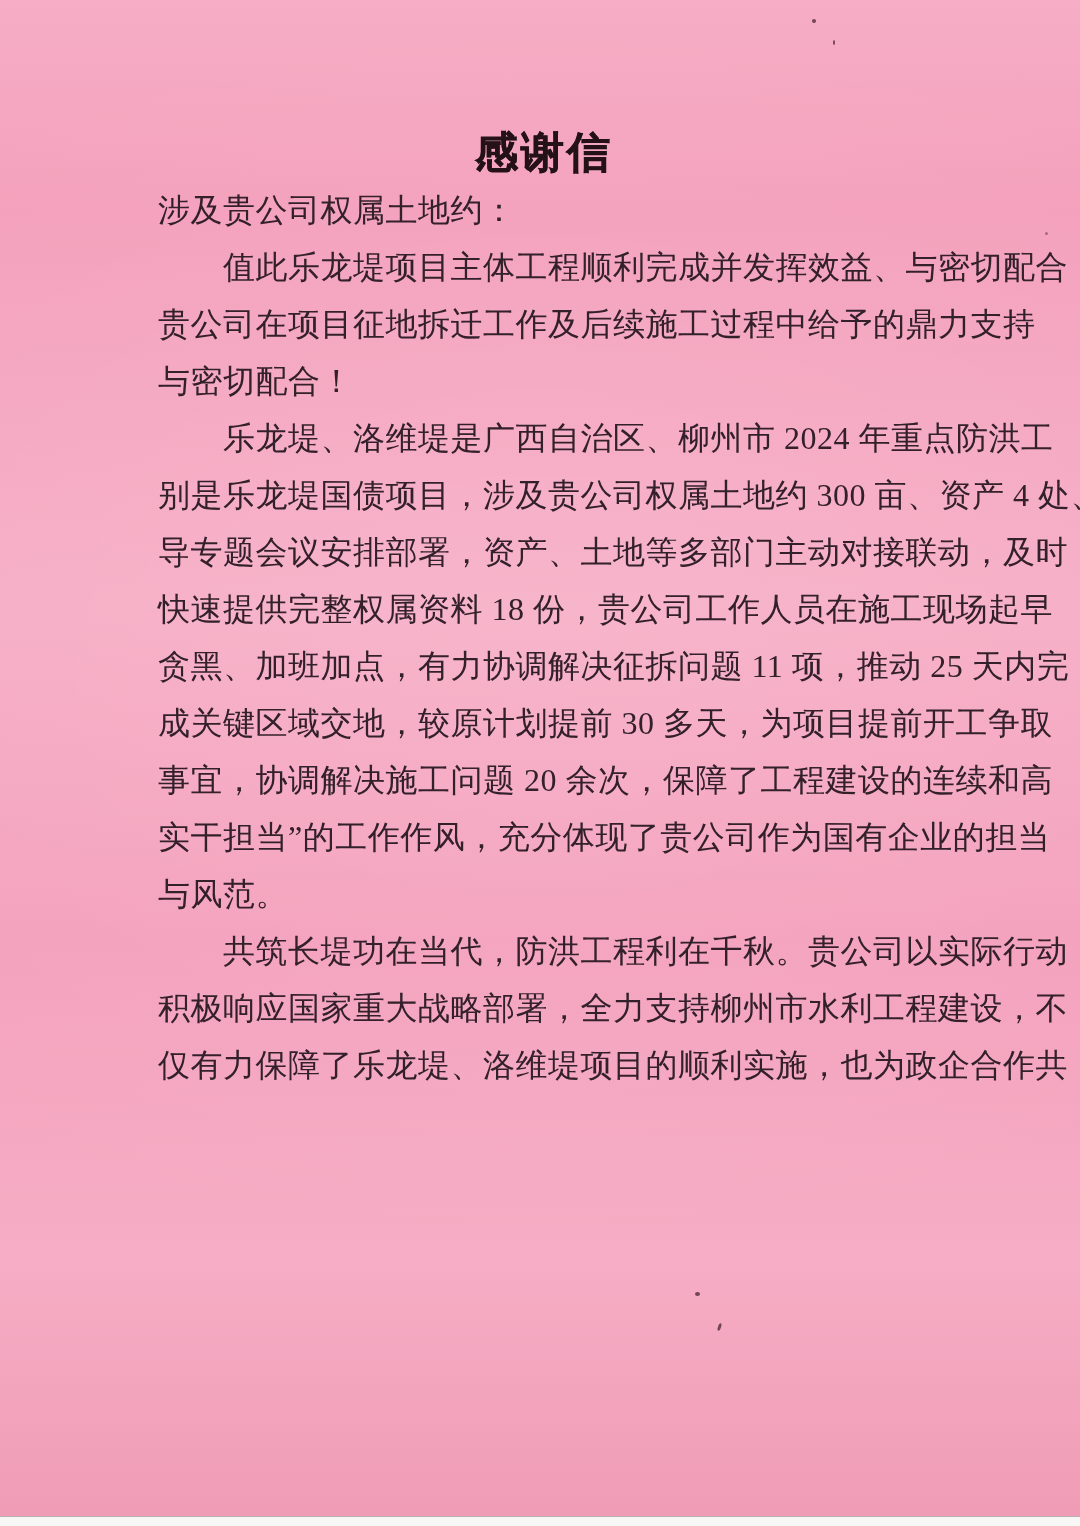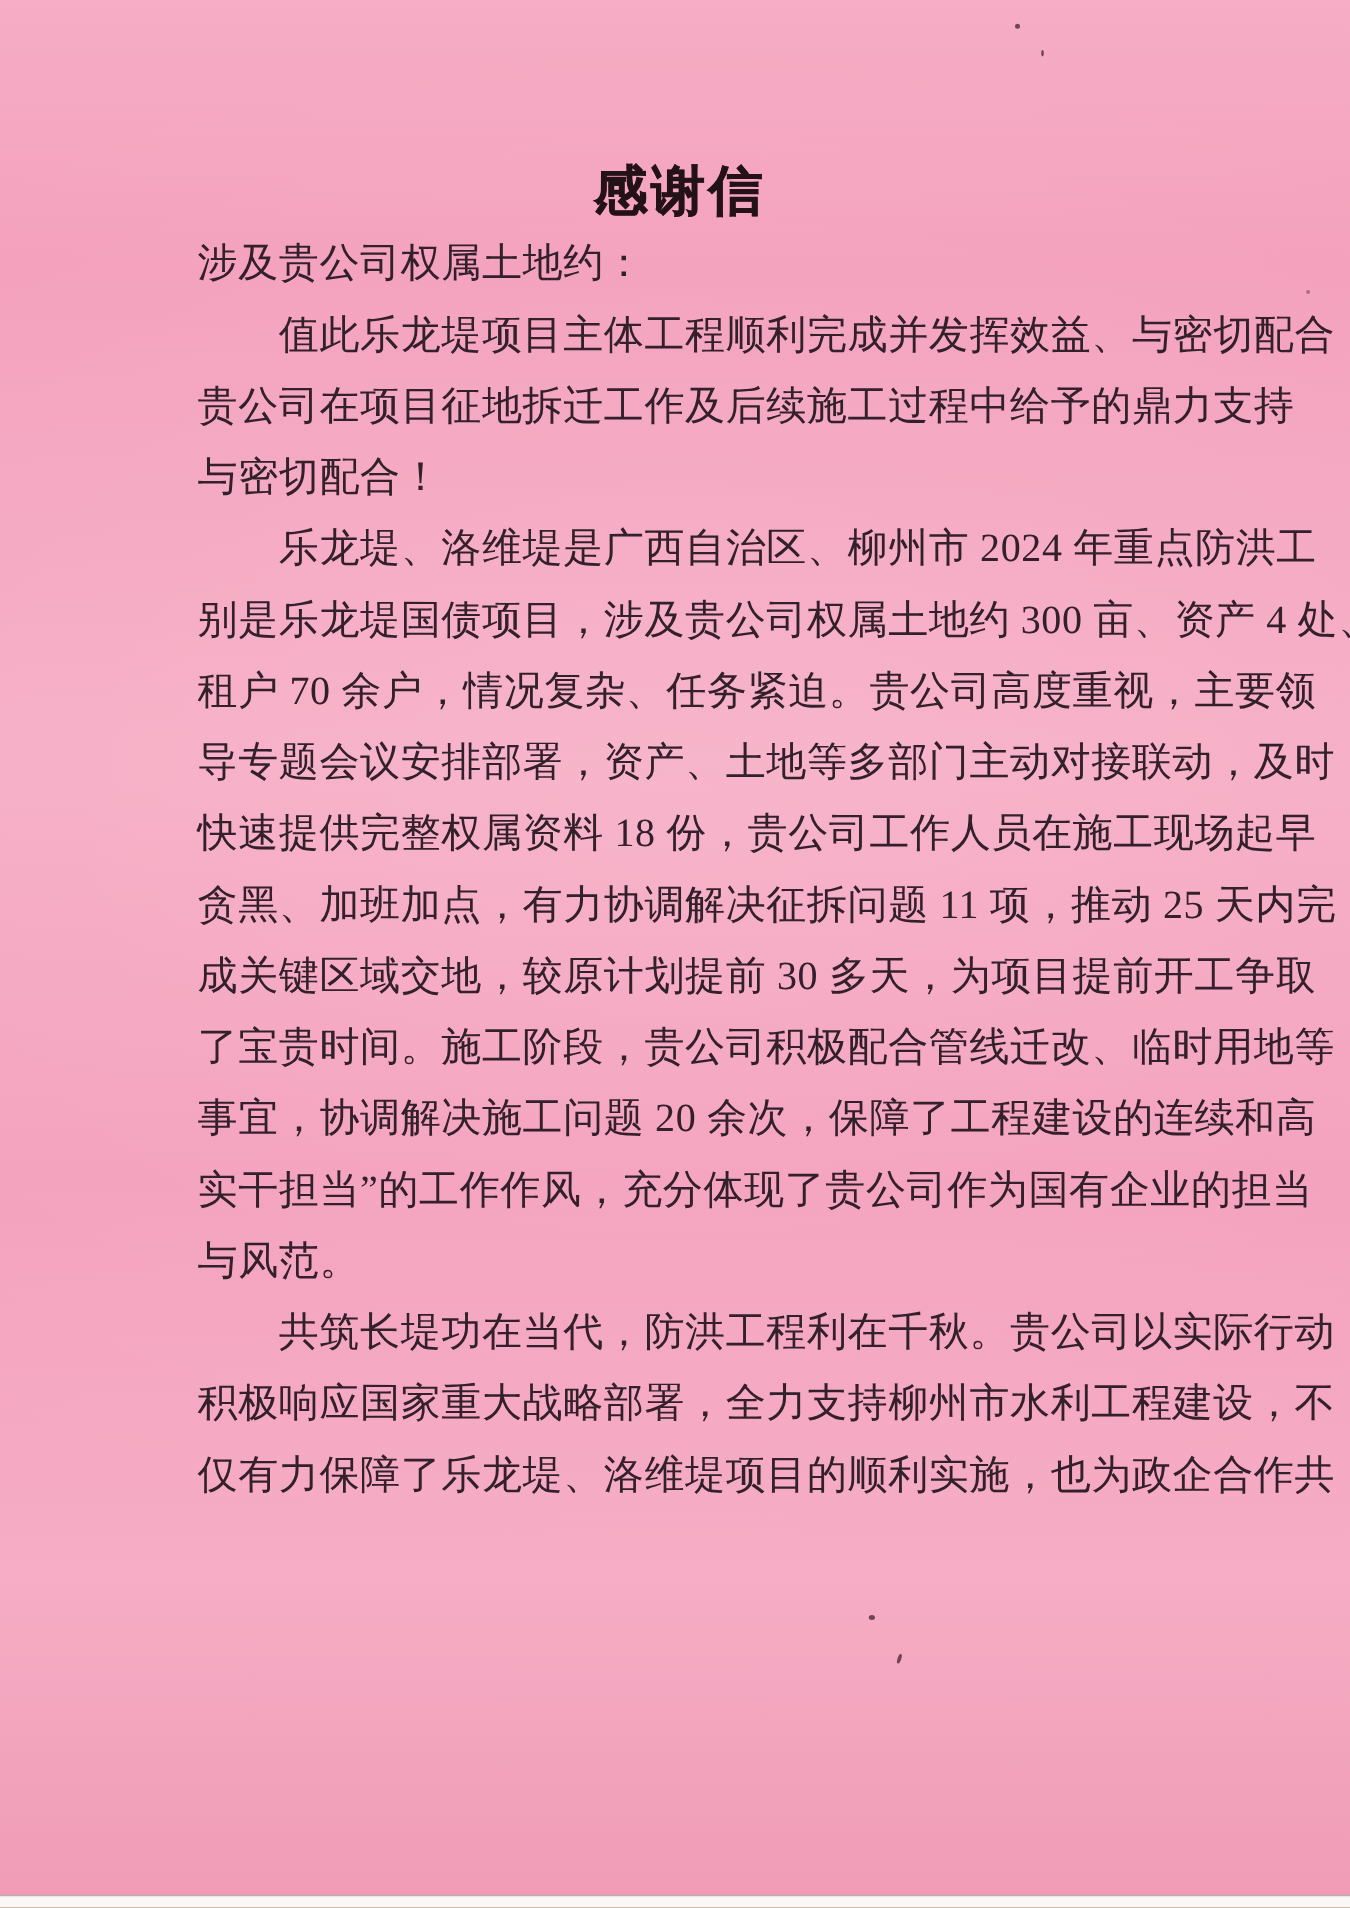--- a/index.html
+++ b/index.html
@@ -6,21 +6,21 @@
     margin: 0;
     padding: 0;
     background: #e9e9e7;
   }
   #page {
     position: relative;
     width: 1080px;
     height: 1526px;
     overflow: hidden;
     font-family: "Liberation Serif", "DejaVu Serif", serif;
-    background: #a16207;
+    background: #ef4444;
   }
   
   #paper {
     position: absolute;
     left: 0; top: 0;
     width: 1080px;
     height: 1516px;
     background:
       radial-gradient(ellipse 1400px 900px at 50% 42%, rgba(255,255,255,0.10), rgba(255,255,255,0) 70%),
       linear-gradient(180deg,
@@ -96,26 +96,24 @@
     <div class="line line-end">涉及贵公司权属土地约：</div>
     <div id="paragraphs">
         <div>
           <div class="line">　　值此乐龙堤项目主体工程顺利完成并发挥效益、与密切配合</div>
           <div class="line">贵公司在项目征地拆迁工作及后续施工过程中给予的鼎力支持</div>
           <div class="line line-end">与密切配合！</div>
         </div>
         <div>
           <div class="line">　　乐龙堤、洛维堤是广西自治区、柳州市 2024 年重点防洪工</div>
           <div class="line">别是乐龙堤国债项目，涉及贵公司权属土地约 300 亩、资产 4 处、</div>
-          <div class="line">租户 70 余户，情况复杂、任务紧迫。贵公司高度重视，主要领</div>
           <div class="line">导专题会议安排部署，资产、土地等多部门主动对接联动，及时</div>
           <div class="line">快速提供完整权属资料 18 份，贵公司工作人员在施工现场起早</div>
           <div class="line">贪黑、加班加点，有力协调解决征拆问题 11 项，推动 25 天内完</div>
           <div class="line">成关键区域交地，较原计划提前 30 多天，为项目提前开工争取</div>
-          <div class="line">了宝贵时间。施工阶段，贵公司积极配合管线迁改、临时用地等</div>
           <div class="line">事宜，协调解决施工问题 20 余次，保障了工程建设的连续和高</div>
           <div class="line">实干担当”的工作作风，充分体现了贵公司作为国有企业的担当</div>
           <div class="line line-end">与风范。</div>
         </div>
         <div>
           <div class="line">　　共筑长堤功在当代，防洪工程利在千秋。贵公司以实际行动</div>
           <div class="line">积极响应国家重大战略部署，全力支持柳州市水利工程建设，不</div>
           <div class="line">仅有力保障了乐龙堤、洛维堤项目的顺利实施，也为政企合作共</div>
         </div>
       </div>

